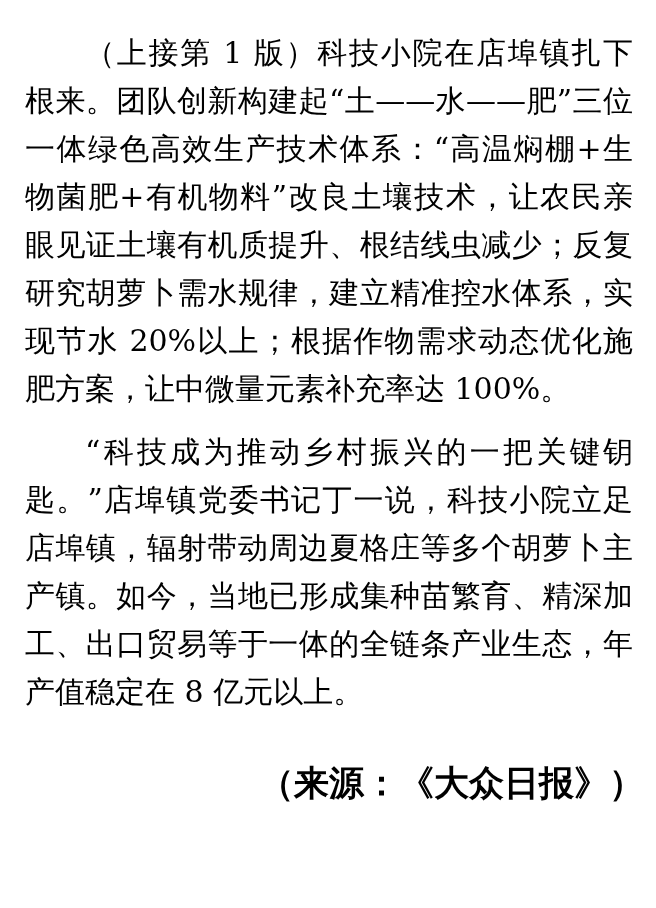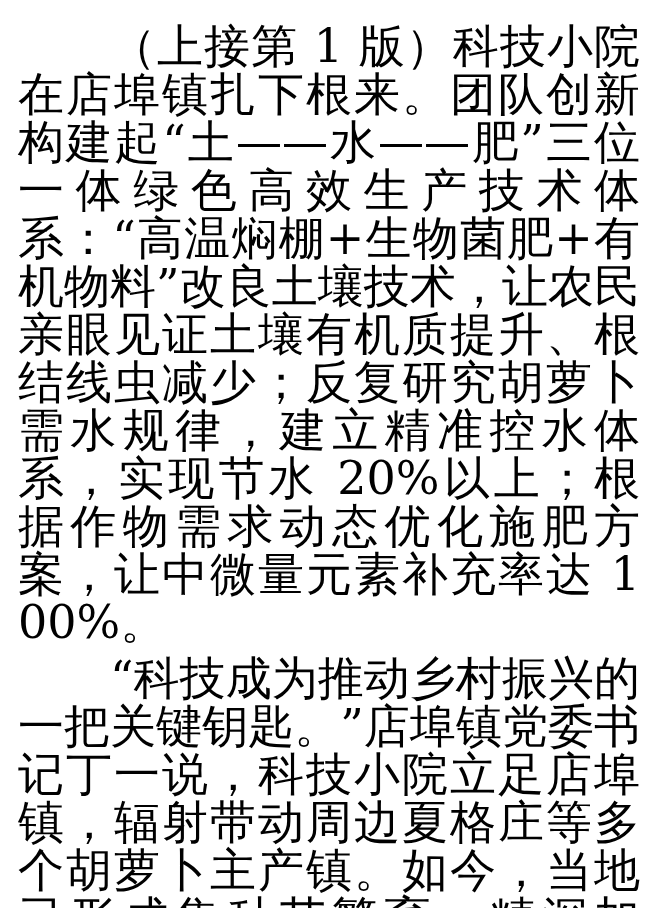--- a/index.html
+++ b/index.html
@@ -19,22 +19,22 @@
     height: 908px;
     box-sizing: border-box;
     padding: 14px 8px 10px 10px;
     display: flex;
     flex-direction: column;
   }
   .article-body {
     flex: 0 0 auto;
   }
   .para {
-    margin: 8px;
-    font-size: 46px;
+    margin: 15px;
+    font-size: 30px;
     line-height: 48px;
     text-align: justify;
     text-justify: inter-ideograph;
     letter-spacing: 0px;
     text-indent: 2em;
     word-break: break-all;
   }
   .para + .para {
     margin-top: 2px;
   }
@@ -46,16 +46,16 @@
     padding-right: 4px;
     font-weight: 700;
   }
 </style>
 </head>
 <body>
 
 <div class="page">
   <div class="article-body">
     <p class="para">（上接第 1 版）科技小院在店埠镇扎下根来。团队创新构建起“土——水——肥”三位一体绿色高效生产技术体系：“高温焖棚+生物菌肥+有机物料”改良土壤技术，让农民亲眼见证土壤有机质提升、根结线虫减少；反复研究胡萝卜需水规律，建立精准控水体系，实现节水 20%以上；根据作物需求动态优化施肥方案，让中微量元素补充率达 100%。</p>
-    <p class="para">“科技成为推动乡村振兴的一把关键钥匙。”店埠镇党委书记丁一说，科技小院立足店埠镇，辐射带动周边夏格庄等多个胡萝卜主产镇。如今，当地已形成集种苗繁育、精深加工、出口贸易等于一体的全链条产业生态，年产值稳定在 18 亿元以上。</p>
+    <p class="para">“科技成为推动乡村振兴的一把关键钥匙。”店埠镇党委书记丁一说，科技小院立足店埠镇，辐射带动周边夏格庄等多个胡萝卜主产镇。如今，当地已形成集种苗繁育、精深加工、出口贸易等于一体的全链条产业生态，年产值稳定在 8 亿元以上。</p>
   </div>
   <div class="source-line">（来源：《大众日报》）</div>
 </div>
 
 </body></html>

